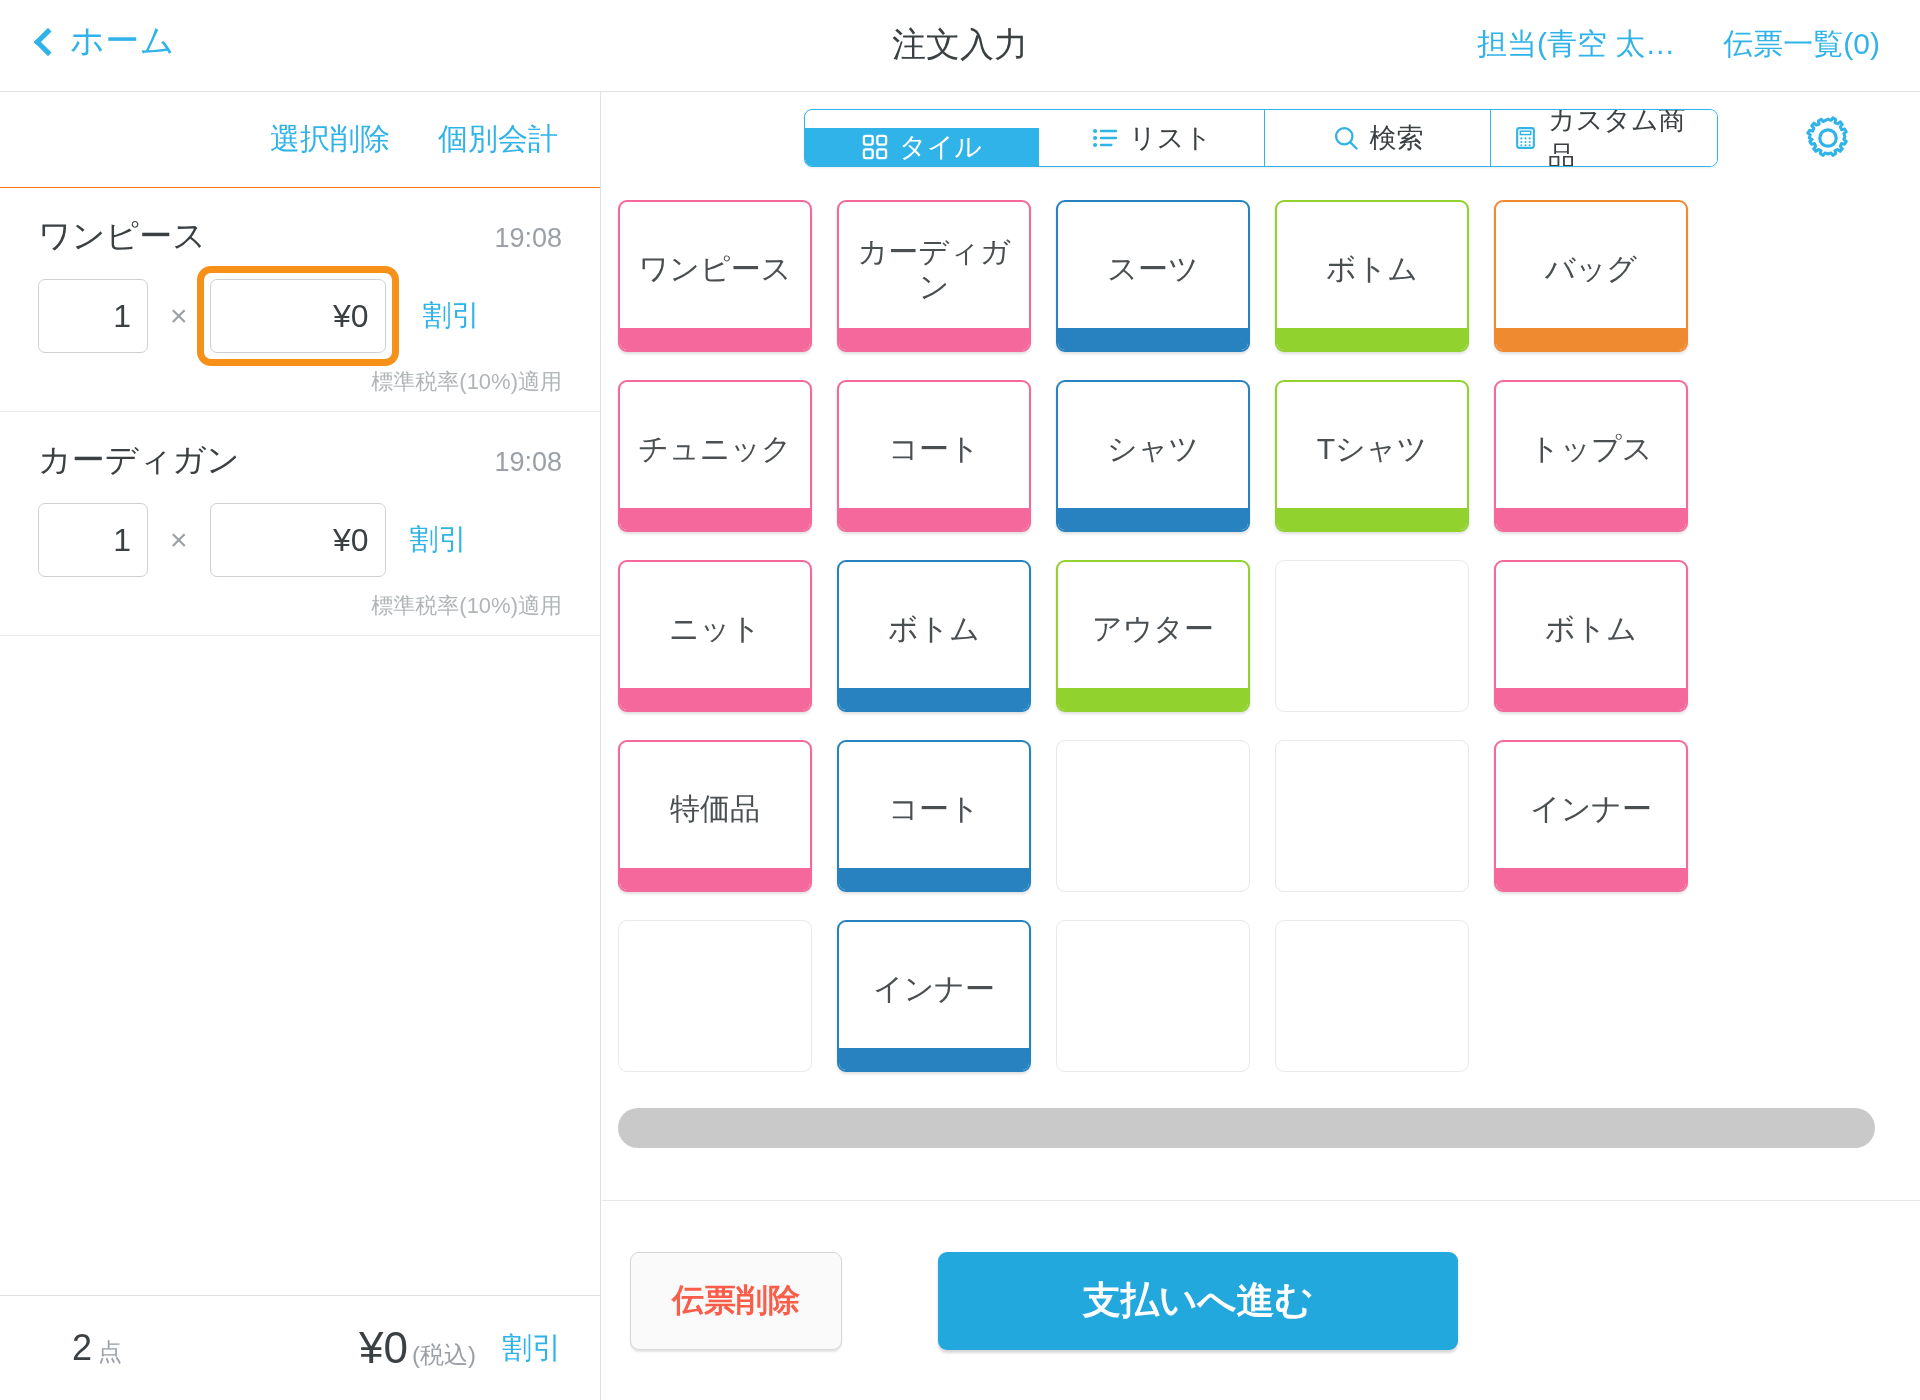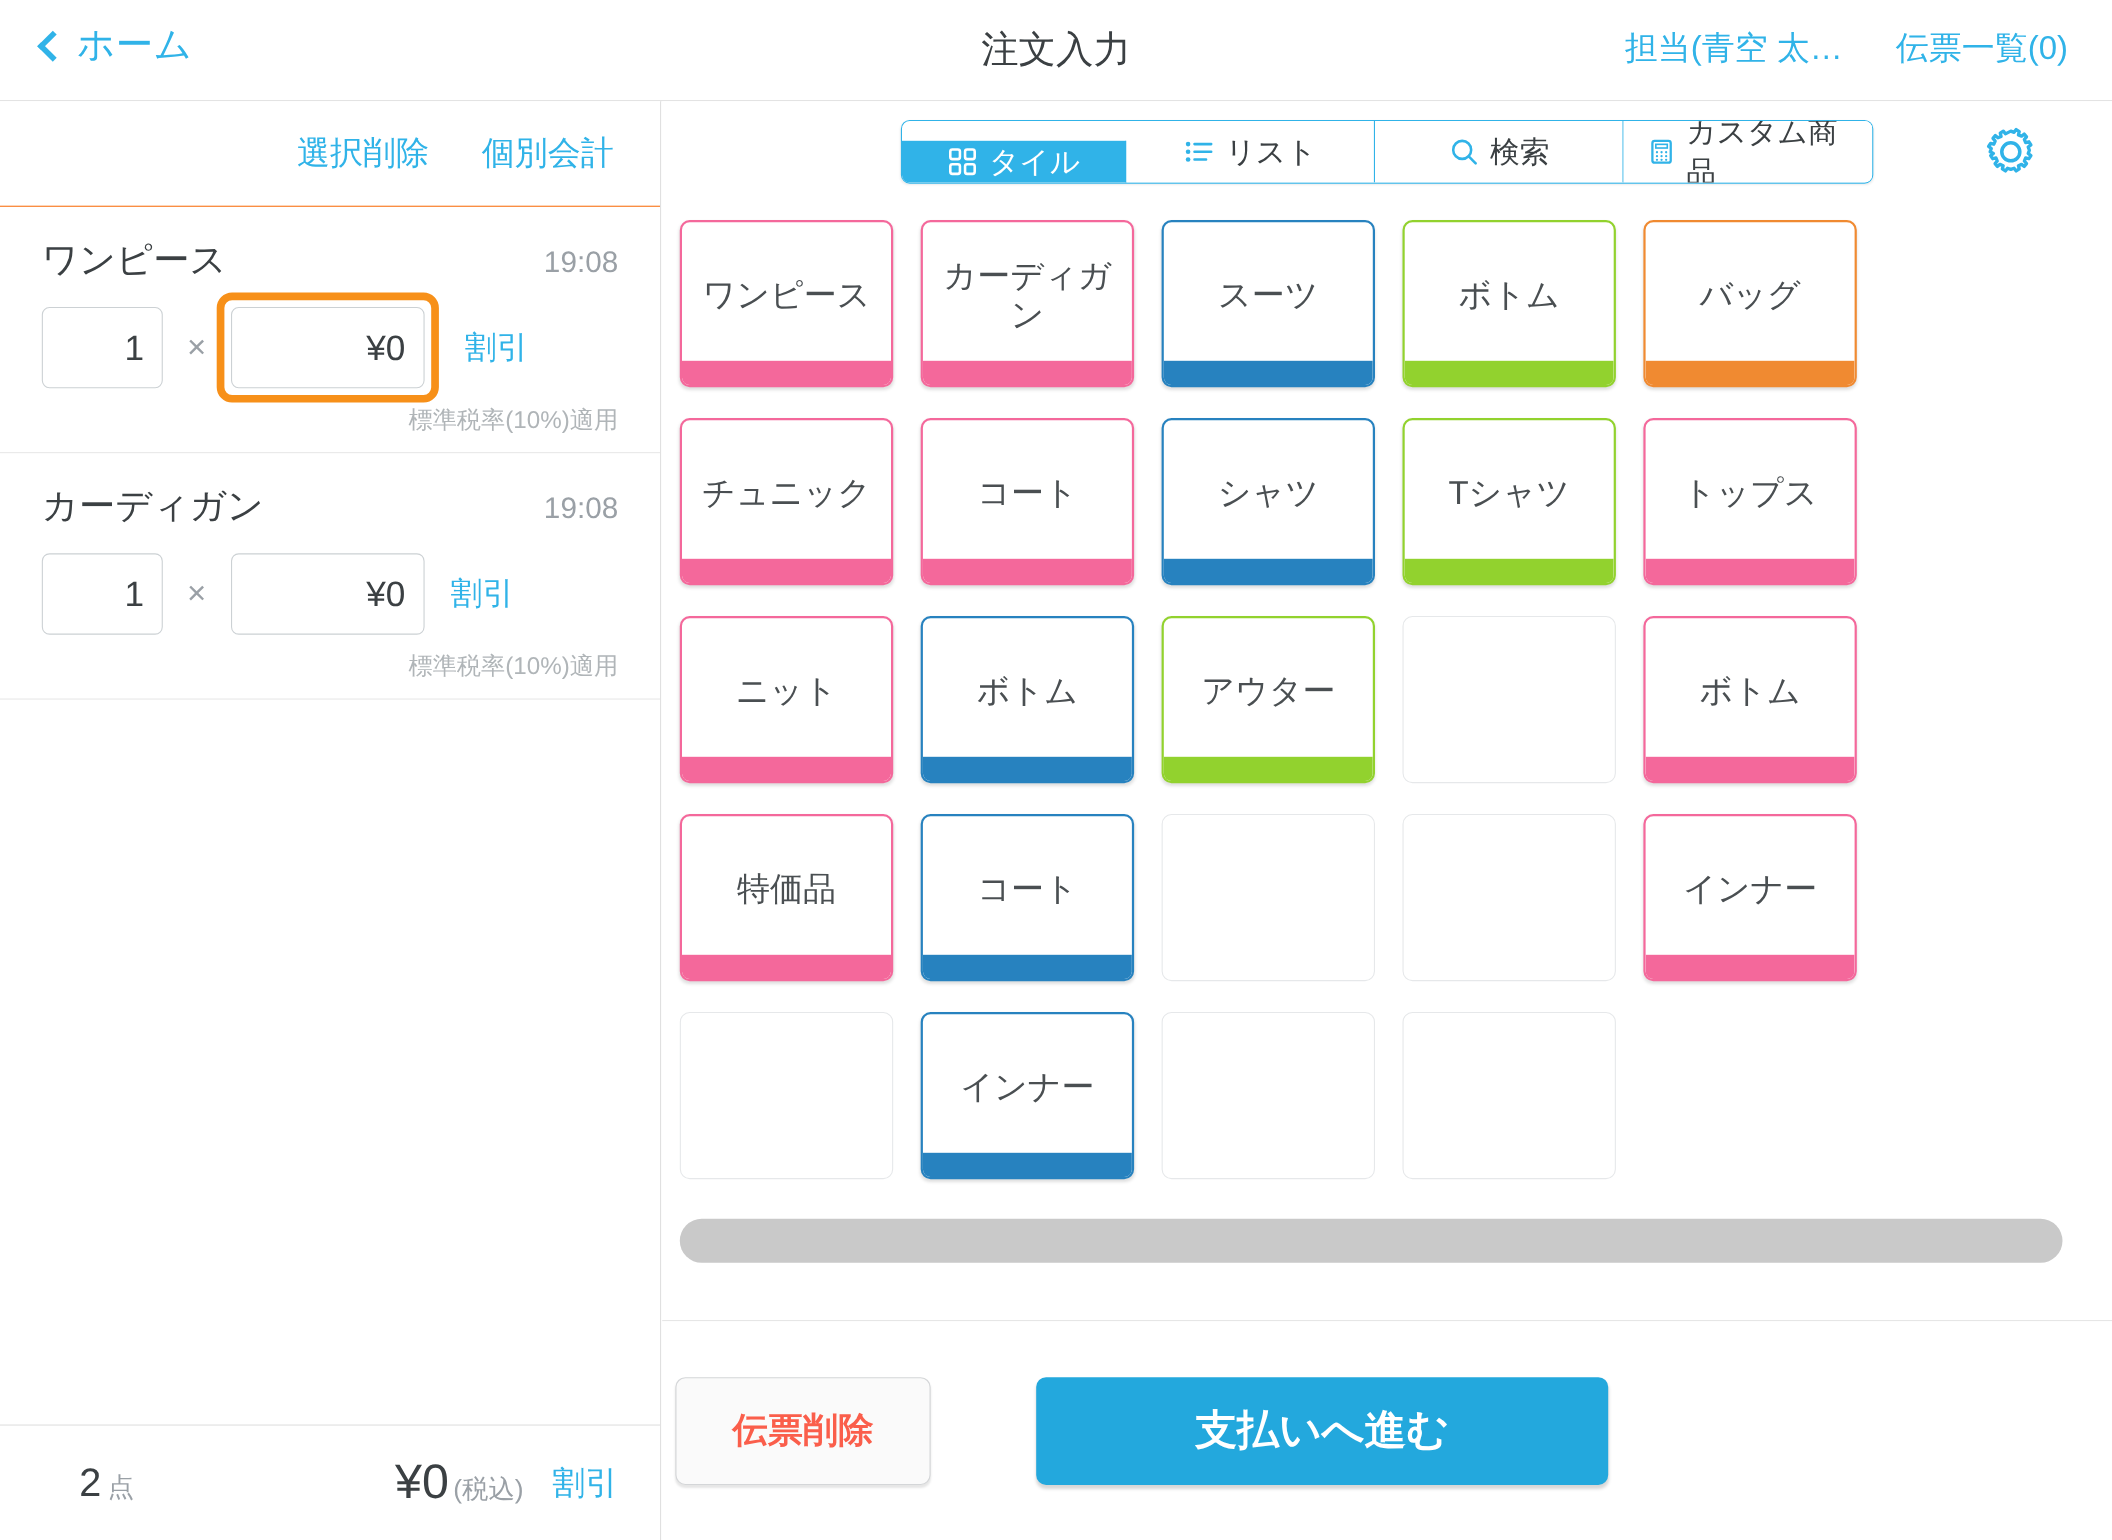--- a/index.html
+++ b/index.html
@@ -127,21 +127,21 @@
     display: flex; border: 1px solid #30b3e8; border-radius: 8px; overflow: hidden;
     height: 58px; box-shadow: 0 1px 2px rgba(0,0,0,.08);
   }
   .seg {
     display: flex; align-items: center; justify-content: center; gap: 10px;
     font-size: 27px; color: #3b4043; background: #fff;
     border-right: 1px solid #30b3e8; cursor: pointer; padding: 0 22px;
   }
   .seg:last-child { border-right: none; }
   .seg.active { background: #30b3e8; color: #ffffff; }
-  .seg-w1 { width: 204px; margin-top: 18px; }
+  .seg-w1 { width: 234px; margin-top: 18px; }
   .seg-w2 { width: 226px; }
   .seg-w3 { width: 226px; }
   .seg-w4 { width: 226px; }
   .gear-btn { position: absolute; right: 68px; top: 22px; cursor: pointer; }
 
   .tilegrid {
     margin: 16px 0 0 16px;
     display: grid;
     grid-template-columns: repeat(5, 194px);
     grid-template-rows: repeat(5, 180px);
@@ -167,21 +167,21 @@
   .bottombar {
     position: absolute; left: 0; bottom: 0; width: 1318px; height: 200px;
     border-top: 1px solid #e6e6e6; background: #fff;
     display: flex; align-items: center;
   }
   .btn {
     border-radius: 9px; display: flex; align-items: center; justify-content: center;
     font-size: 32px; font-weight: bold; cursor: pointer;
   }
   .btn-delete {
-    width: 232px; height: 98px; margin-left: 12px;
+    width: 212px; height: 98px; margin-left: 28px;
     background: #fafafa; border: 1px solid #d4d6d8; color: #fa5e4b;
     box-shadow: 0 2px 2px rgba(0,0,0,.10);
   }
   .btn-hold {
     width: 248px; height: 98px; margin-left: 24px;
     background: #e3f3fc; border: 1px solid #cfe3ee; color: #3b4043;
     box-shadow: 0 2px 2px rgba(0,0,0,.10);
   }
   .btn-pay {
     width: 520px; height: 98px; margin-left: 96px;

